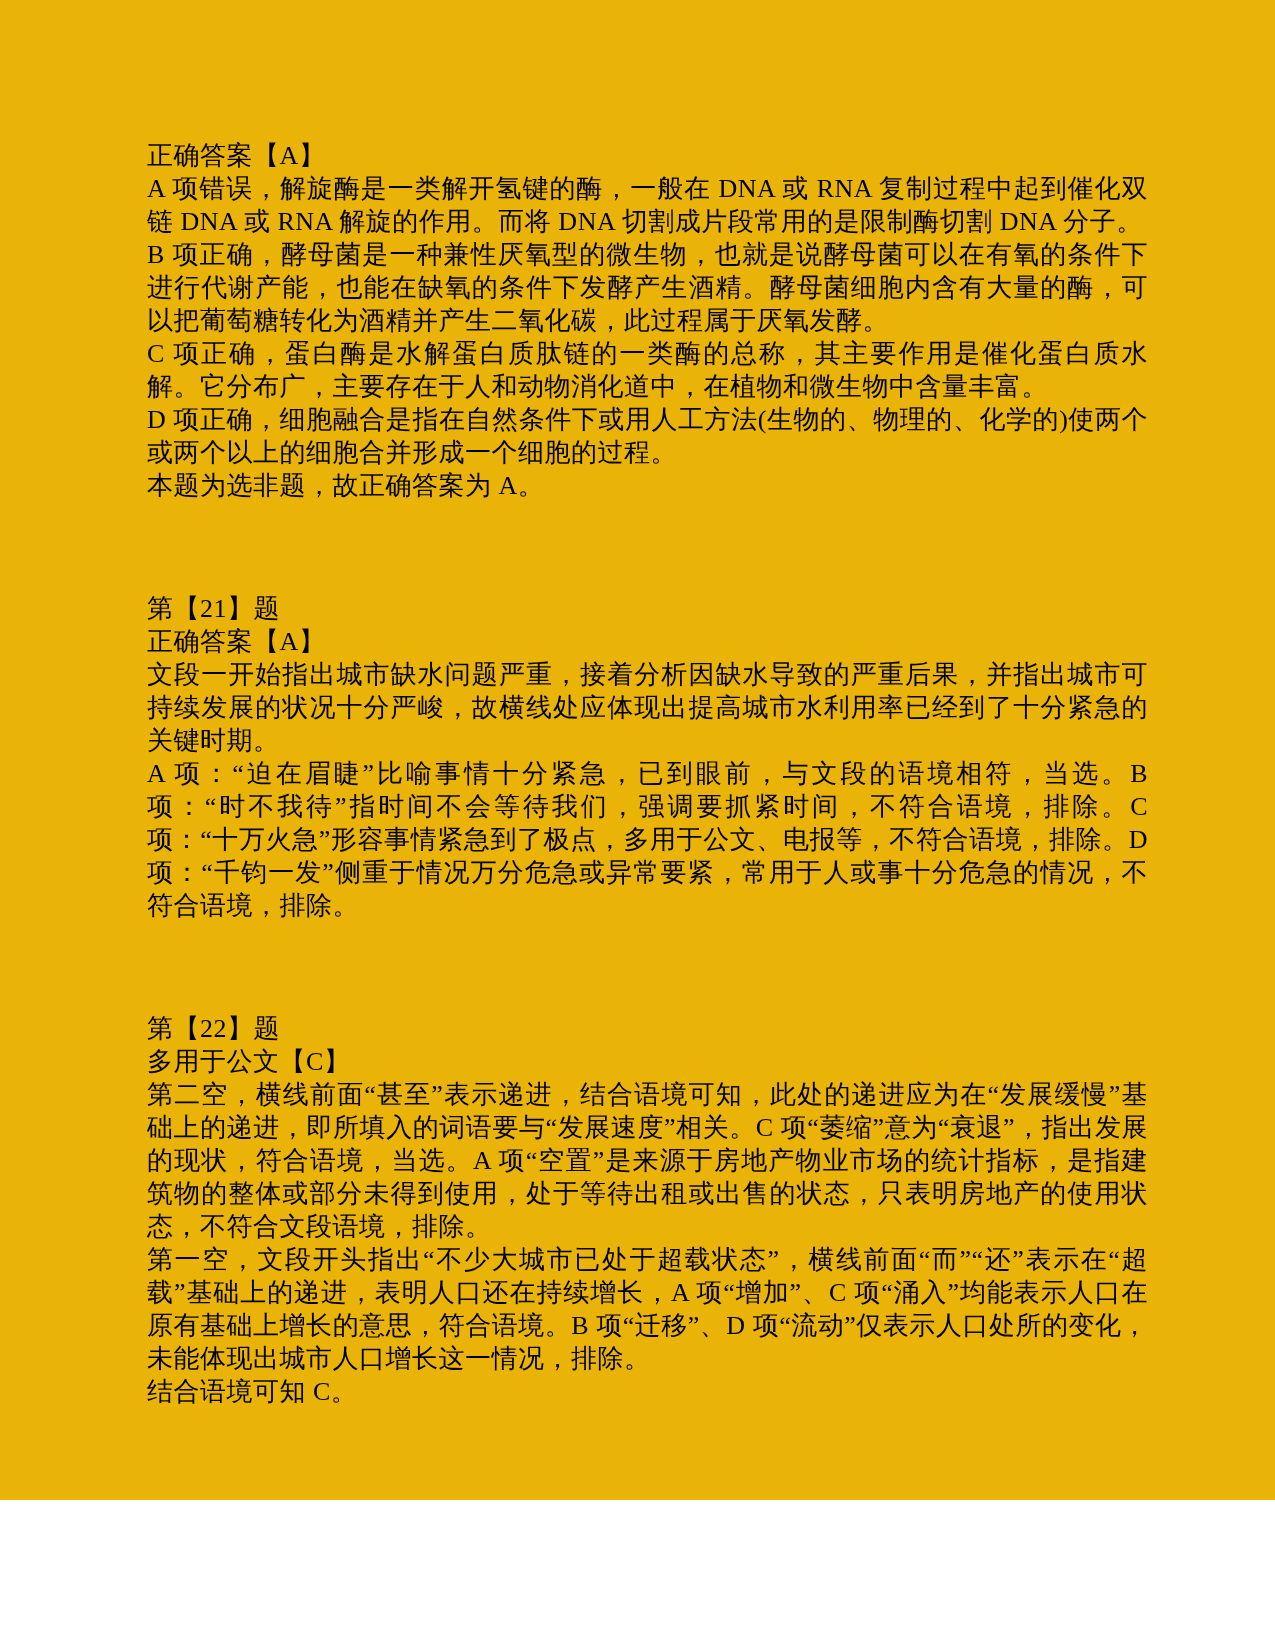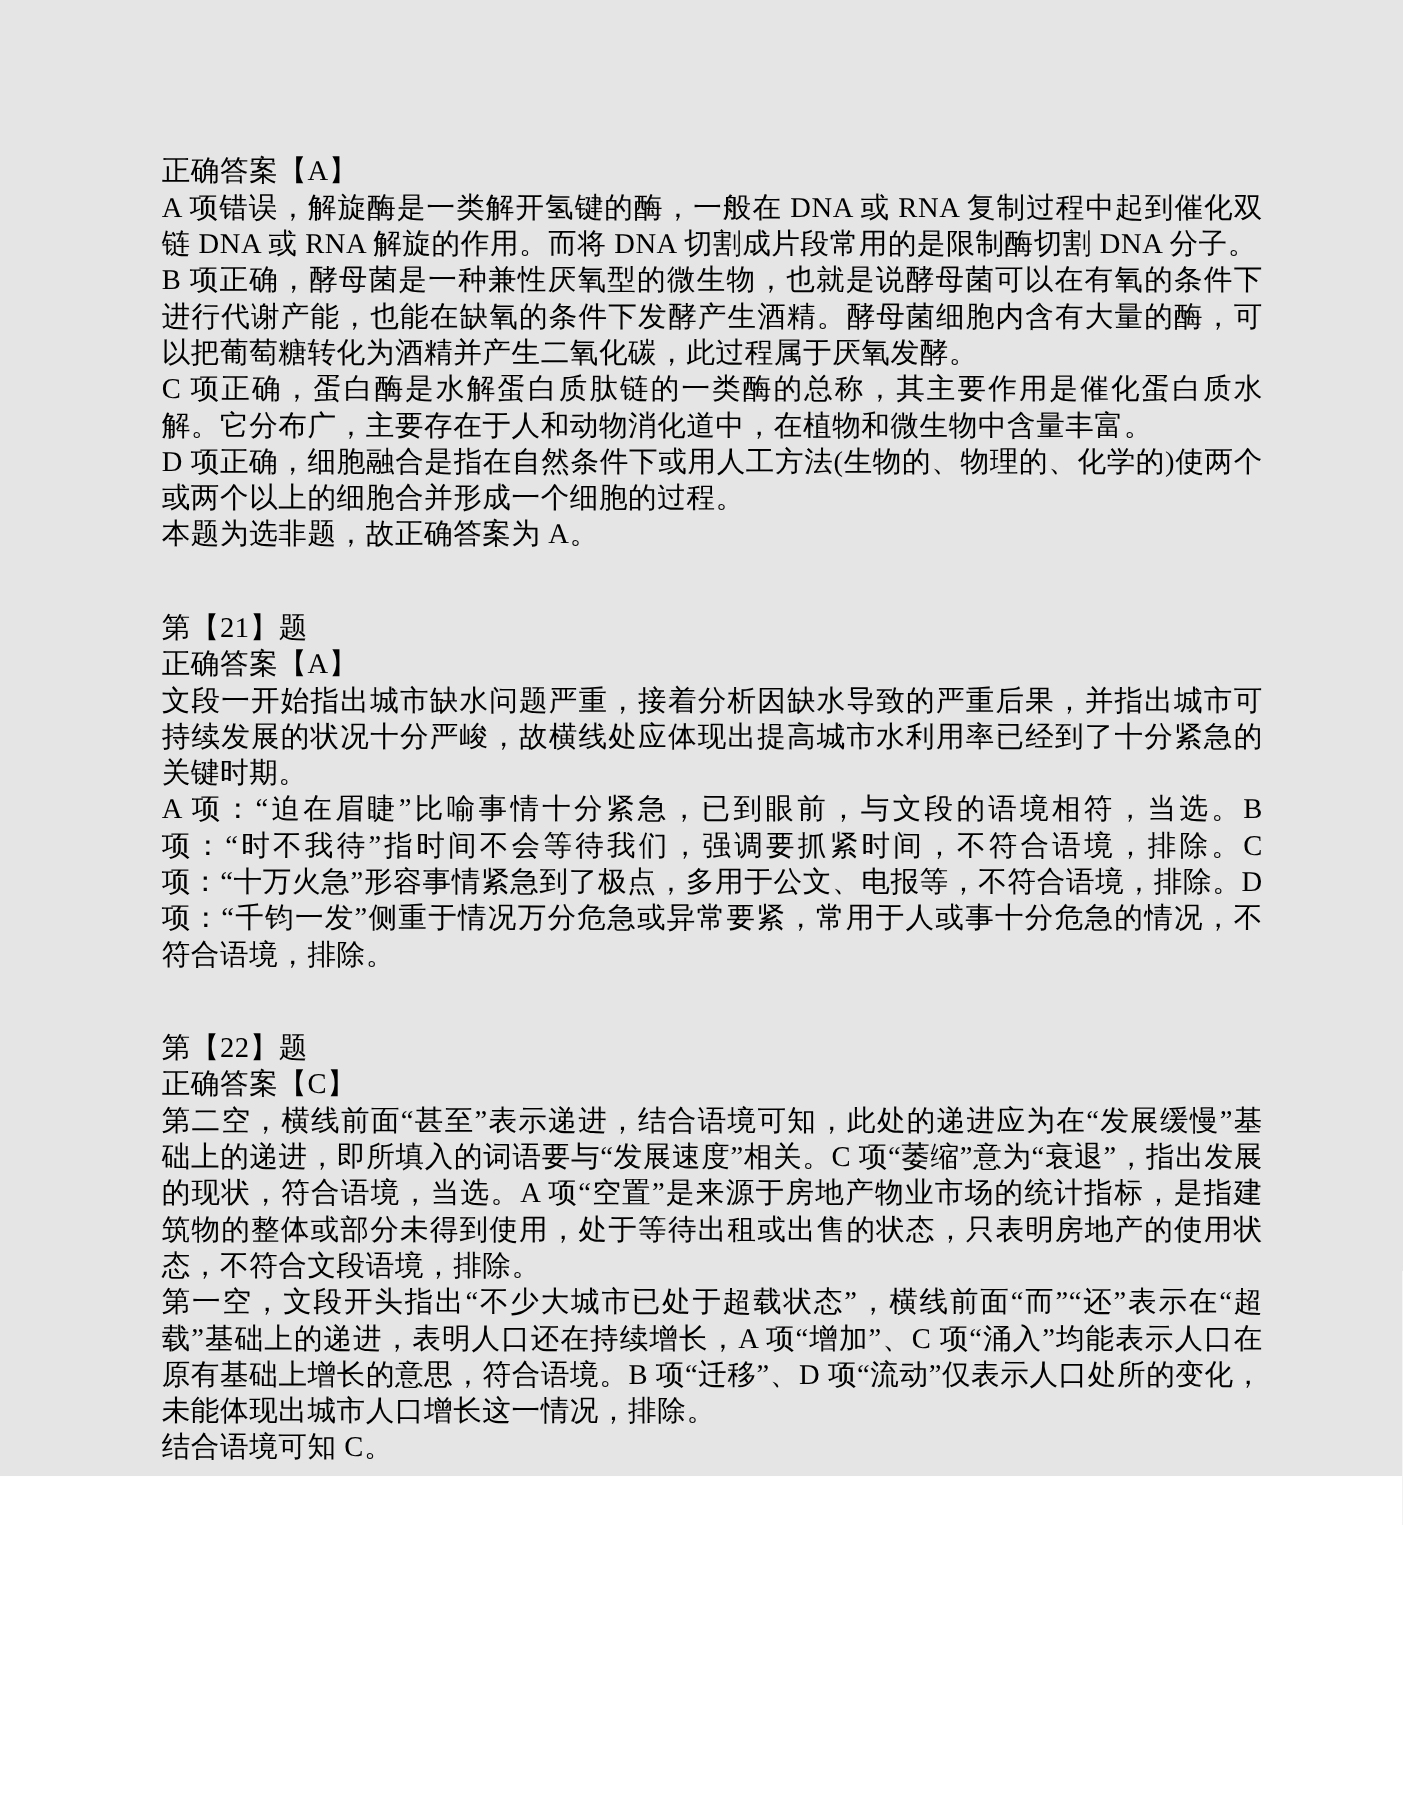--- a/index.html
+++ b/index.html
@@ -3,43 +3,43 @@
 <meta charset="utf-8">
 <style>
   html, body {
     margin: 0;
     padding: 0;
     background: #ffffff;
   }
   .page {
     position: relative;
     width: 1275px;
-    height: 1342px;
-    background: #e5e5e5;
+    height: 1500px;
+    background: #eab308;
     overflow: hidden;
     font-family: "Liberation Serif", "DejaVu Serif", serif;
     color: #000000;
   }
   .content {
     position: absolute;
     left: 147px;
     top: 139px;
     width: 1001px;
   }
   .content p {
     margin: 0;
     font-size: 26px;
     line-height: 33px;
     text-align: justify;
     text-justify: inter-ideograph;
     letter-spacing: 0.5px;
     word-break: break-all;
   }
   .block + .block {
-    margin-top: 52px;
+    margin-top: 90px;
   }
 </style>
 </head>
 <body>
 
 <div class="page">
   <div class="content">
 
     <section class="block">
       <p>正确答案【A】</p>
@@ -52,21 +52,21 @@
 
     <section class="block">
       <p>第【21】题</p>
       <p>正确答案【A】</p>
       <p>文段一开始指出城市缺水问题严重，接着分析因缺水导致的严重后果，并指出城市可持续发展的状况十分严峻，故横线处应体现出提高城市水利用率已经到了十分紧急的关键时期。</p>
       <p>A 项：“迫在眉睫”比喻事情十分紧急，已到眼前，与文段的语境相符，当选。B 项：“时不我待”指时间不会等待我们，强调要抓紧时间，不符合语境，排除。C 项：“十万火急”形容事情紧急到了极点，多用于公文、电报等，不符合语境，排除。D 项：“千钧一发”侧重于情况万分危急或异常要紧，常用于人或事十分危急的情况，不符合语境，排除。</p>
     </section>
 
     <section class="block">
       <p>第【22】题</p>
-      <p>正确答案【C】</p>
+      <p>多用于公文【C】</p>
       <p>第二空，横线前面“甚至”表示递进，结合语境可知，此处的递进应为在“发展缓慢”基础上的递进，即所填入的词语要与“发展速度”相关。C 项“萎缩”意为“衰退”，指出发展的现状，符合语境，当选。A 项“空置”是来源于房地产物业市场的统计指标，是指建筑物的整体或部分未得到使用，处于等待出租或出售的状态，只表明房地产的使用状态，不符合文段语境，排除。</p>
       <p>第一空，文段开头指出“不少大城市已处于超载状态”，横线前面“而”“还”表示在“超载”基础上的递进，表明人口还在持续增长，A 项“增加”、C 项“涌入”均能表示人口在原有基础上增长的意思，符合语境。B 项“迁移”、D 项“流动”仅表示人口处所的变化，未能体现出城市人口增长这一情况，排除。</p>
       <p>结合语境可知 C。</p>
     </section>
 
     <section class="block">
       <p>第【31】题</p>
     </section>
 
   </div>

